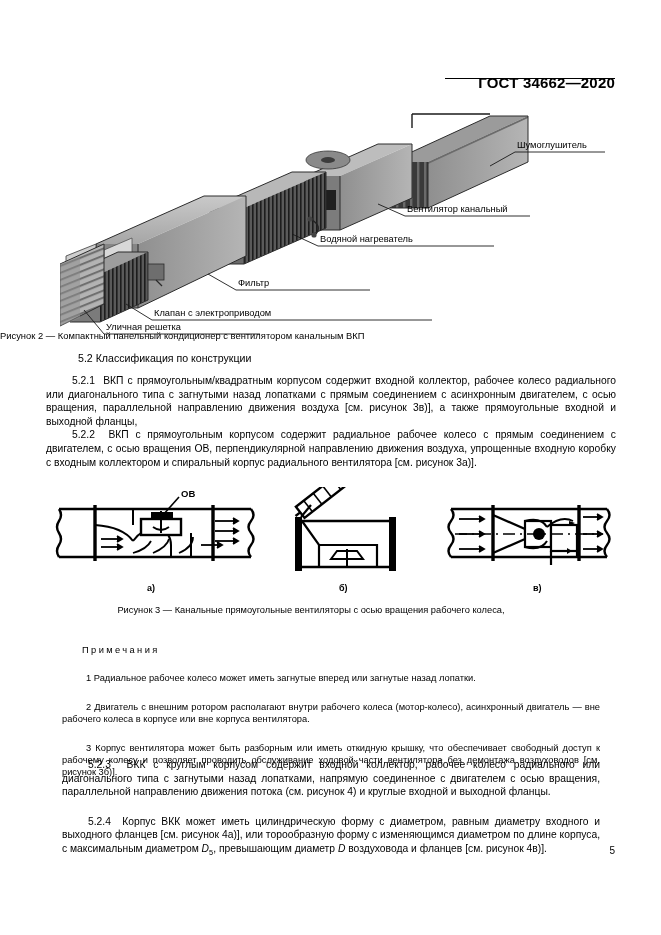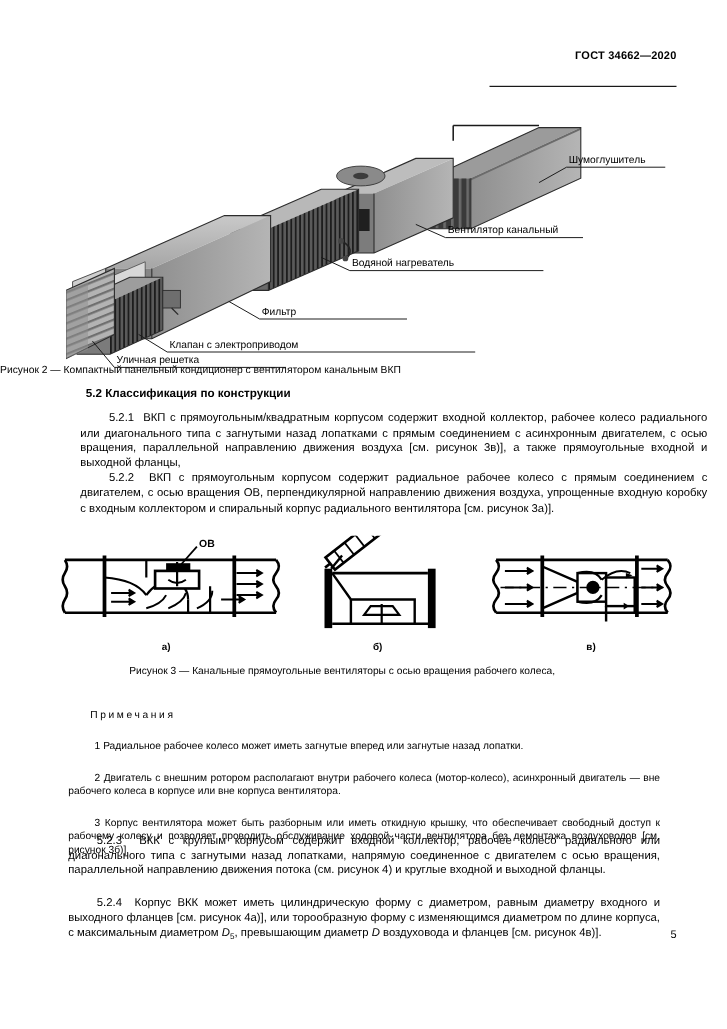--- a/index.html
+++ b/index.html
@@ -8,44 +8,44 @@
     background:#ffffff;
     font-family:"Liberation Sans", sans-serif;
     color:#000;
     position:relative;
     overflow:hidden;
   }
   .page { position:relative; width:661px; height:935px; }
 
   
   .header {
-    position:absolute; top:46px; right:46px;
-    font-size:10px; font-weight:bold; letter-spacing:.2px;
+    position:absolute; top:74px; right:46px;
+    font-size:15px; font-weight:bold; letter-spacing:.2px;
   }
   .header-rule {
     position:absolute; top:78px; right:46px; width:170px;
     border-bottom:1.6px solid #000;
   }
 
   
   .fig2 { position:absolute; left:60px; top:104px; width:545px; height:236px; }
   .fig2 svg { display:block; }
   .fig2cap {
     position:absolute; top:330px; left:0; width:661px;
     text-align:left; font-size:9.4px;
   }
 
   
   .h2 {
     position:absolute; left:78px; top:352px;
-    font-size:10.6px; font-weight:bold;
+    font-size:10.6px; font-weight:normal;
   }
   .body {
     position:absolute; left:46px; top:374px; width:570px;
-    font-size:10.3px; line-height:13.6px; text-align:justify;margin-left:27px;
+    font-size:10.3px; line-height:13.6px; text-align:justify;
   }
   .body p { margin:0; text-indent:0; }
   .ind { display:inline-block; width:26px; }
 
   
   .fig3 { position:absolute; left:55px; top:487px; width:560px; height:108px; }
   .fig3cap {
     position:absolute; top:604px; left:0; width:622px;
     text-align:center; font-size:9.3px; line-height:13px;
   }

